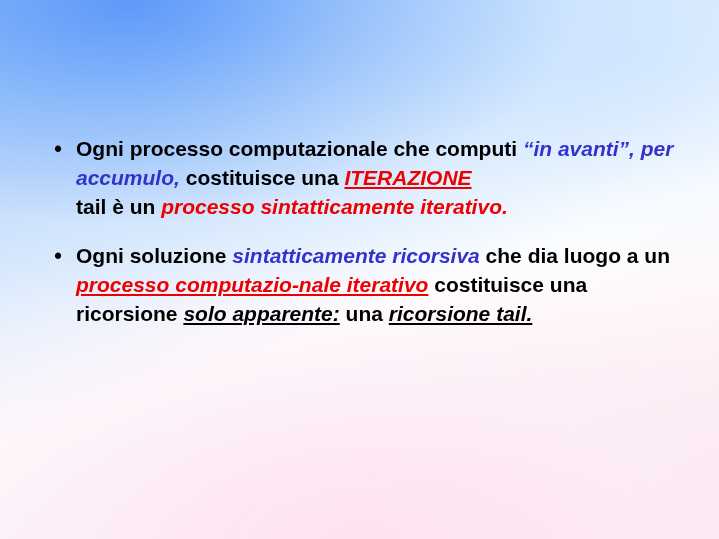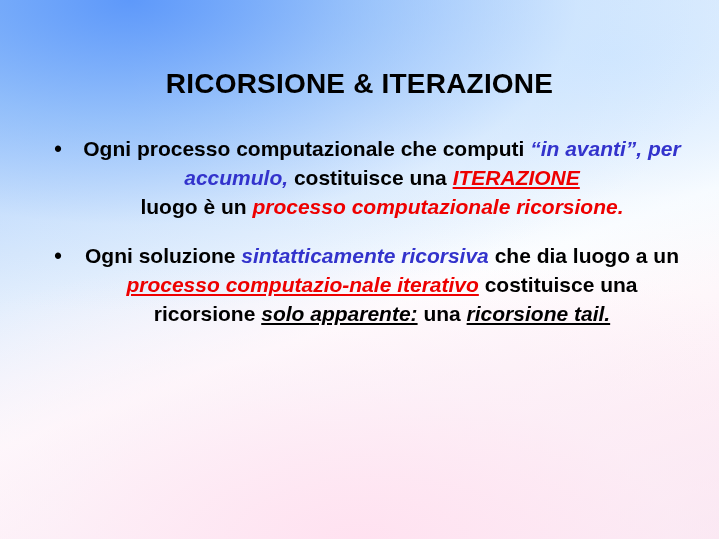--- a/index.html
+++ b/index.html
@@ -55,21 +55,20 @@
     text-align: left;
     padding-left: 6px;
     box-sizing: border-box;
   }
   .bullet-text {
     flex: 1 1 auto;
     font-size: 21px;
     line-height: 29px;
     font-weight: bold;
     color: #000000;
-    text-align: center;
   }
   .blue-ital {
     color: #3333cc;
     font-style: italic;
   }
   .red-ital-ul {
     color: #ee0000;
     font-style: italic;
     text-decoration: underline;
   }
@@ -85,29 +84,28 @@
   }
   .plain {
     color: #000000;
   }
 </style>
 </head>
 <body>
 
 <div class="slide">
 
-  <div class="slide-title">RICORSIONE &amp; ITERAZIONE</div>
 
   <div class="body-block">
 
     <div class="bullet-row">
       <div class="bullet-dot">•</div>
       <div class="bullet-text">
         <span class="plain">Ogni processo computazionale che computi </span><span class="blue-ital">“in avanti”, per accumulo,</span><span class="plain"> costituisce una </span><span class="red-ital-ul">ITERAZIONE</span><br>
-        <span class="plain"> luogo è un </span><span class="red-ital">processo computazionale ricorsione.</span>
+        <span class="plain"> tail è un </span><span class="red-ital">processo sintatticamente iterativo.</span>
       </div>
     </div>
 
     <div class="bullet-row" style="margin-top:20px;">
       <div class="bullet-dot">•</div>
       <div class="bullet-text">
         <span class="plain">Ogni soluzione </span><span class="blue-ital">sintatticamente ricorsiva</span><span class="plain"> che dia luogo a un </span><span class="red-ital-ul">processo computazio-nale iterativo</span><span class="plain"> costituisce una ricorsione </span><span class="blk-ital-ul">solo apparente:</span><span class="plain"> una </span><span class="blk-ital-ul">ricorsione tail.</span>
       </div>
     </div>
 

